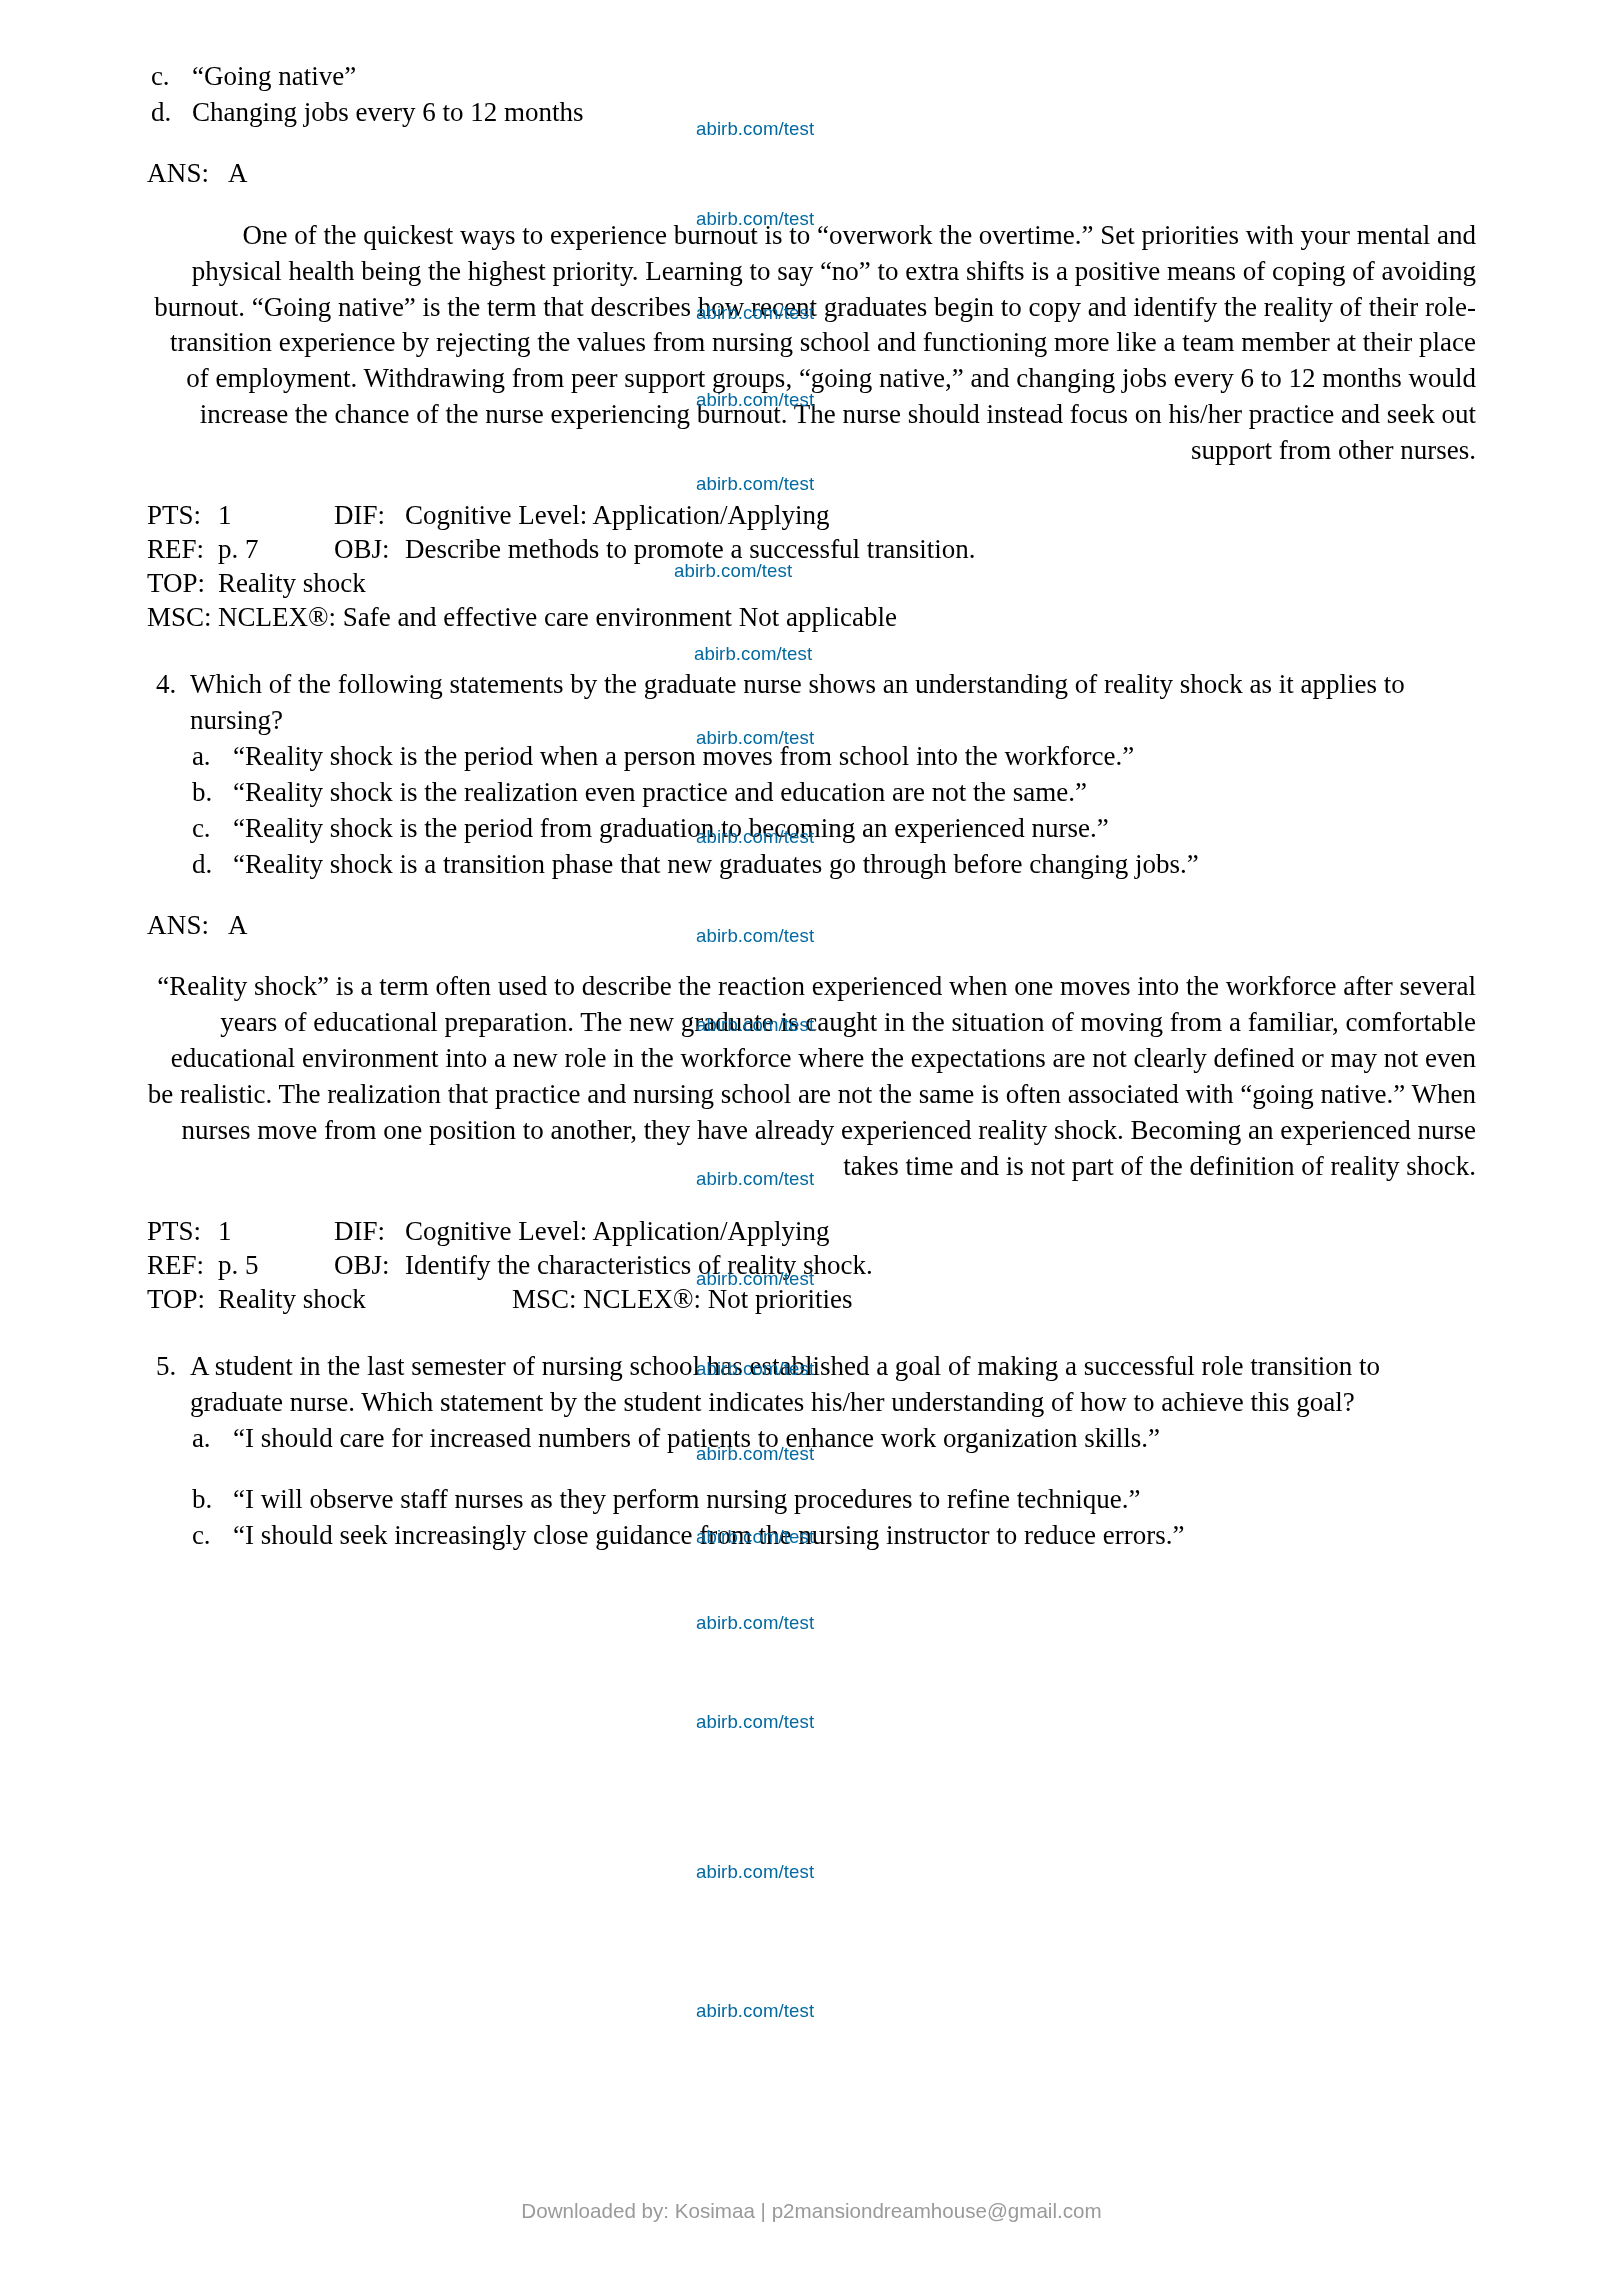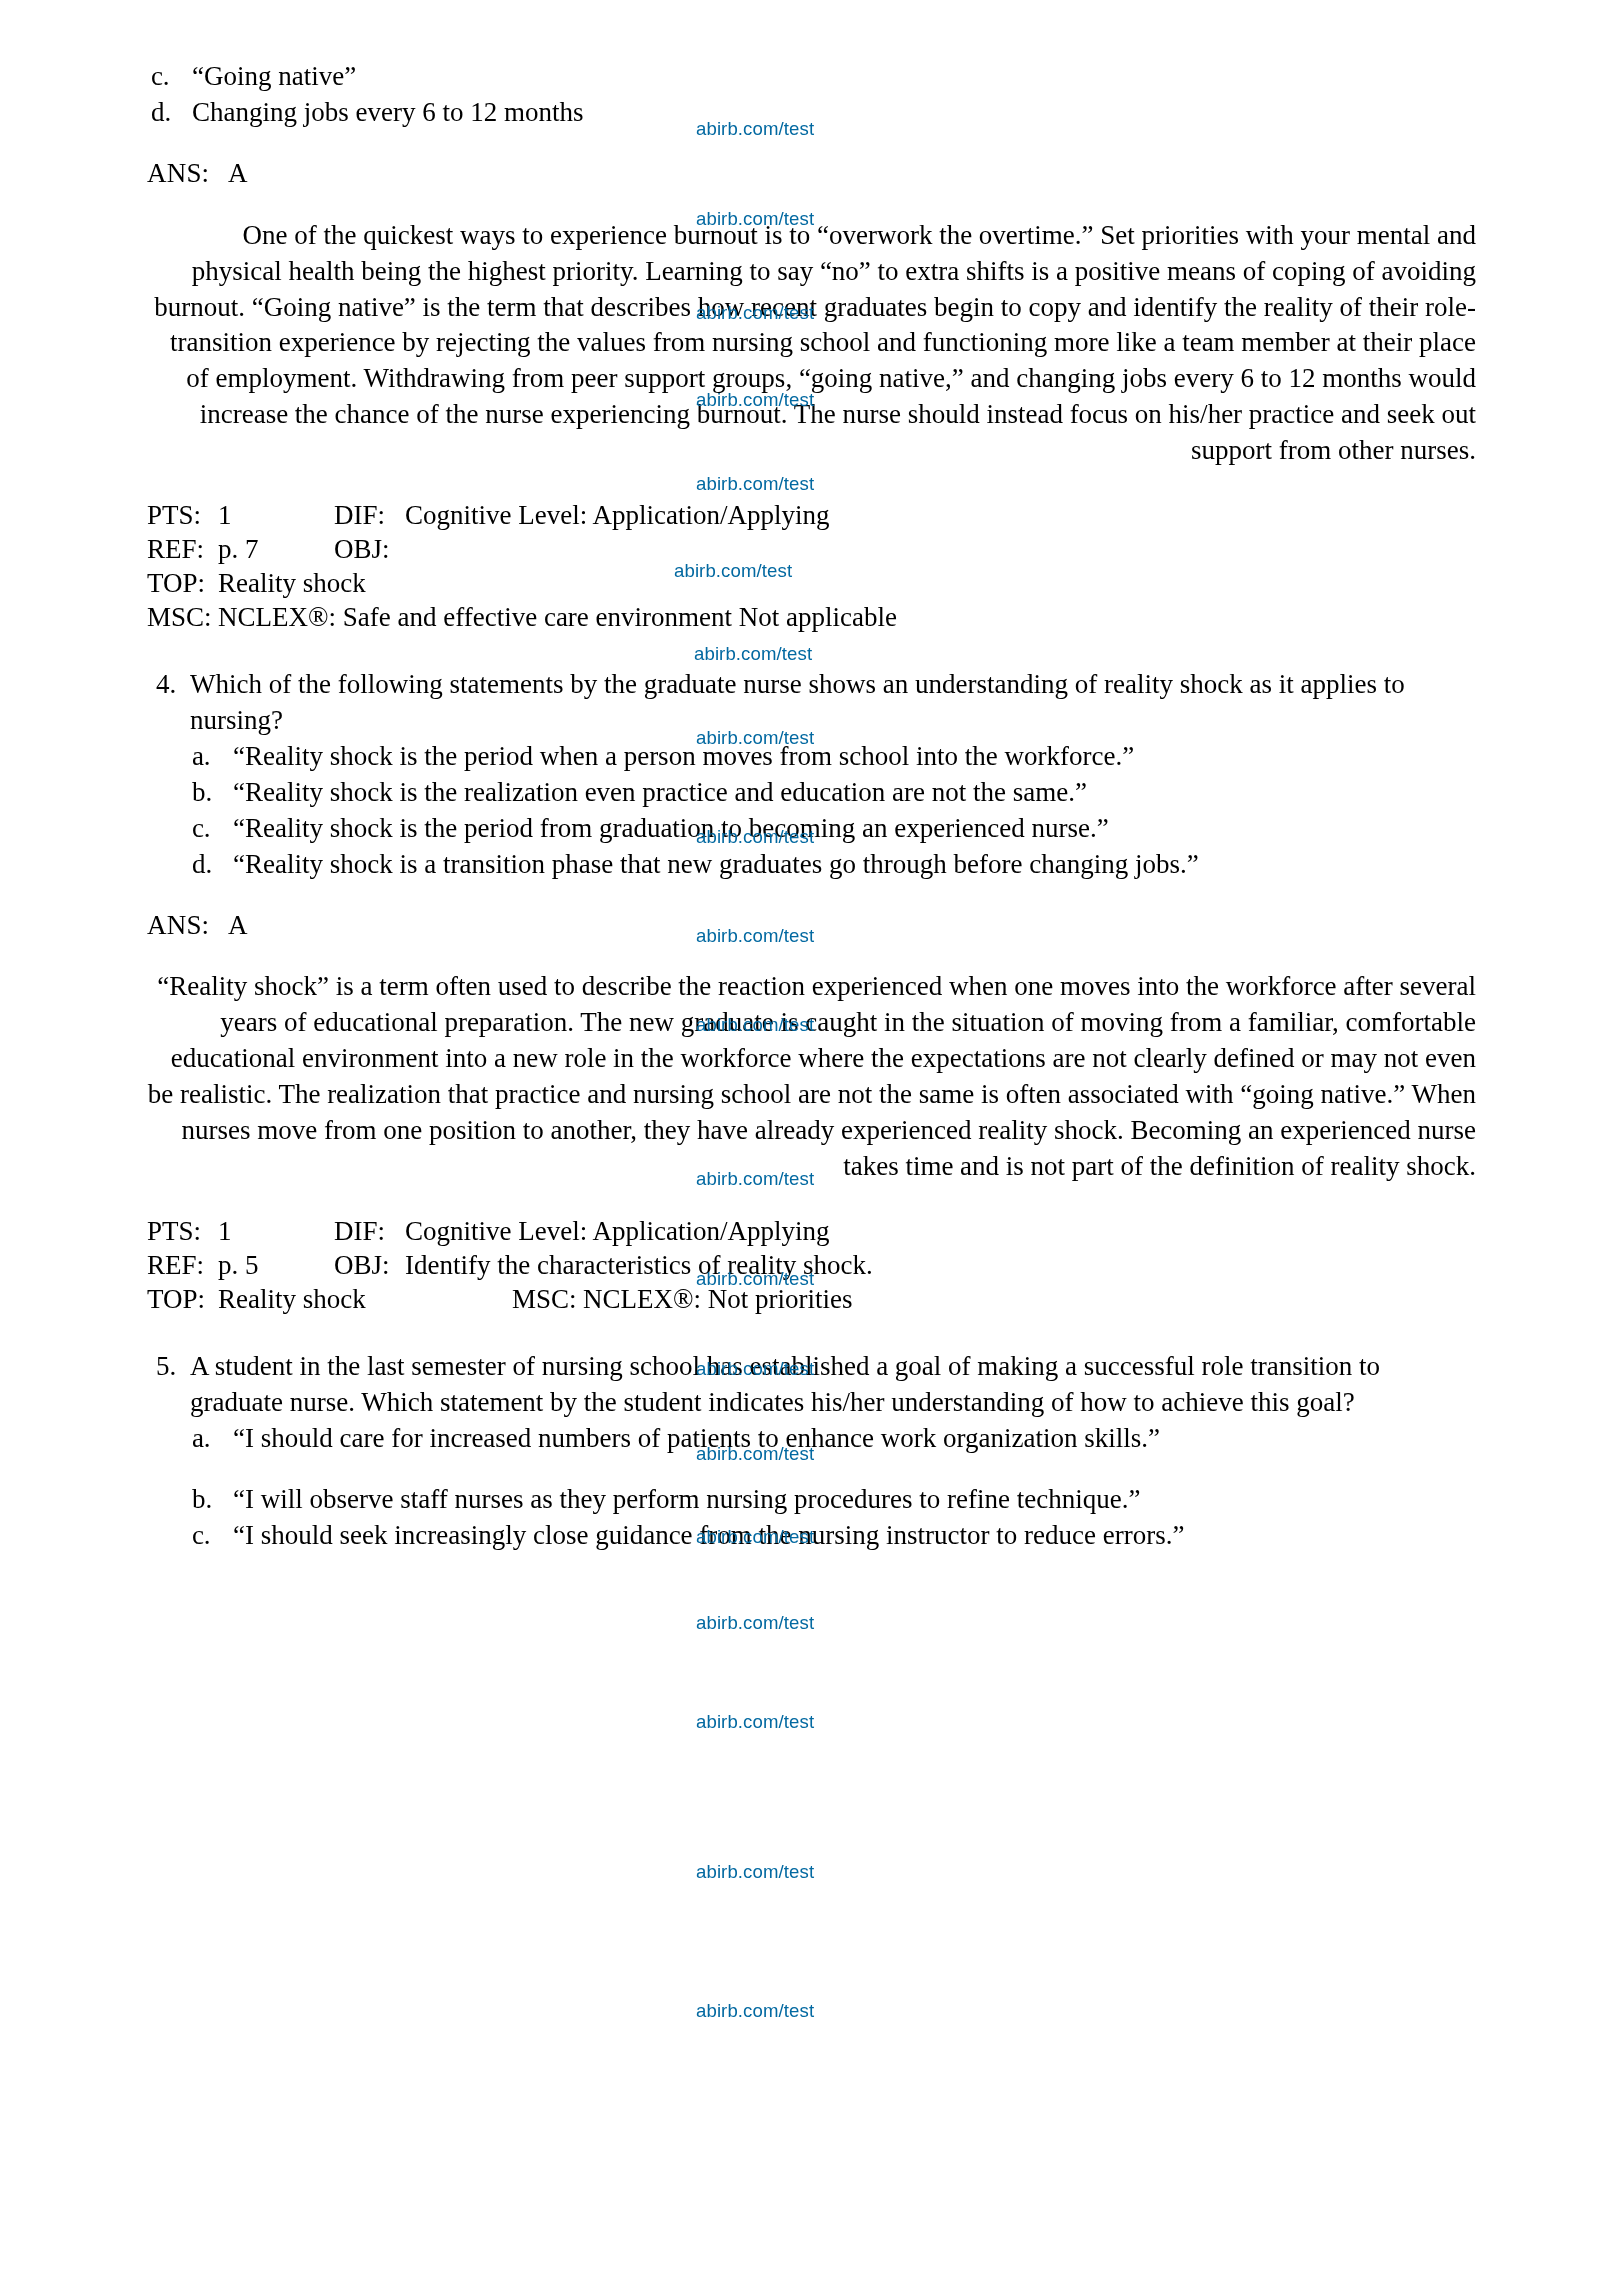--- a/index.html
+++ b/index.html
@@ -169,20 +169,21 @@
         <div class="meta-row">
           <span class="meta-k1">PTS:</span>
           <span class="meta-v1">1</span>
           <span class="meta-k2">DIF:</span>
           <span class="meta-v2">Cognitive Level: Application/Applying</span>
         </div>
         <div class="meta-row">
           <span class="meta-k1">REF:</span>
           <span class="meta-v1">p. 7</span>
           <span class="meta-k2">OBJ:</span>
+          <span class="meta-v2">Describe methods to promote a successful transition.</span>
         </div>
         <div class="meta-row">
           <span class="meta-k1">TOP:</span>
           <span class="meta-v2">Reality shock</span>
         </div>
         <div class="meta-row">
           <span class="meta-k1">MSC:</span>
           <span class="meta-v2">NCLEX®: Safe and effective care environment Not applicable</span>
         </div>
       </div>
@@ -282,15 +283,16 @@
       <span class="wm" style="left: 696px; top: 1268px;">abirb.com/test</span>
       <span class="wm" style="left: 696px; top: 1358px;">abirb.com/test</span>
       <span class="wm" style="left: 696px; top: 1443px;">abirb.com/test</span>
       <span class="wm" style="left: 696px; top: 1526px;">abirb.com/test</span>
       <span class="wm" style="left: 696px; top: 1612px;">abirb.com/test</span>
       <span class="wm" style="left: 696px; top: 1711px;">abirb.com/test</span>
       <span class="wm" style="left: 696px; top: 1861px;">abirb.com/test</span>
       <span class="wm" style="left: 696px; top: 2000px;">abirb.com/test</span>
     </div>
 
+  <div class="footer line1">Downloaded by: Kosimaa | p2mansiondreamhouse@gmail.com</div>
 
 </div>
 
 
 </body></html>

